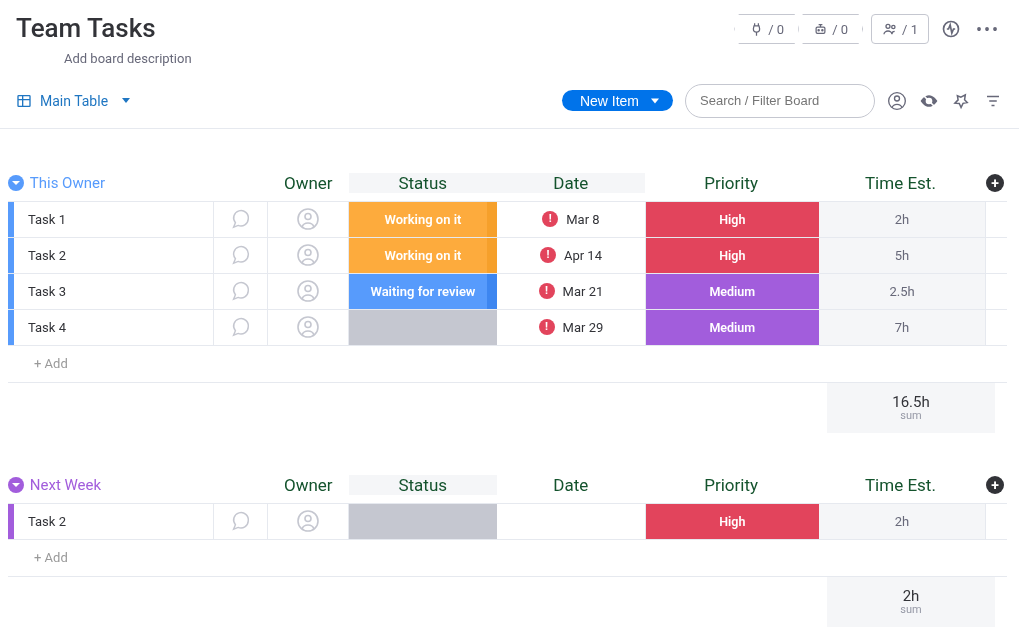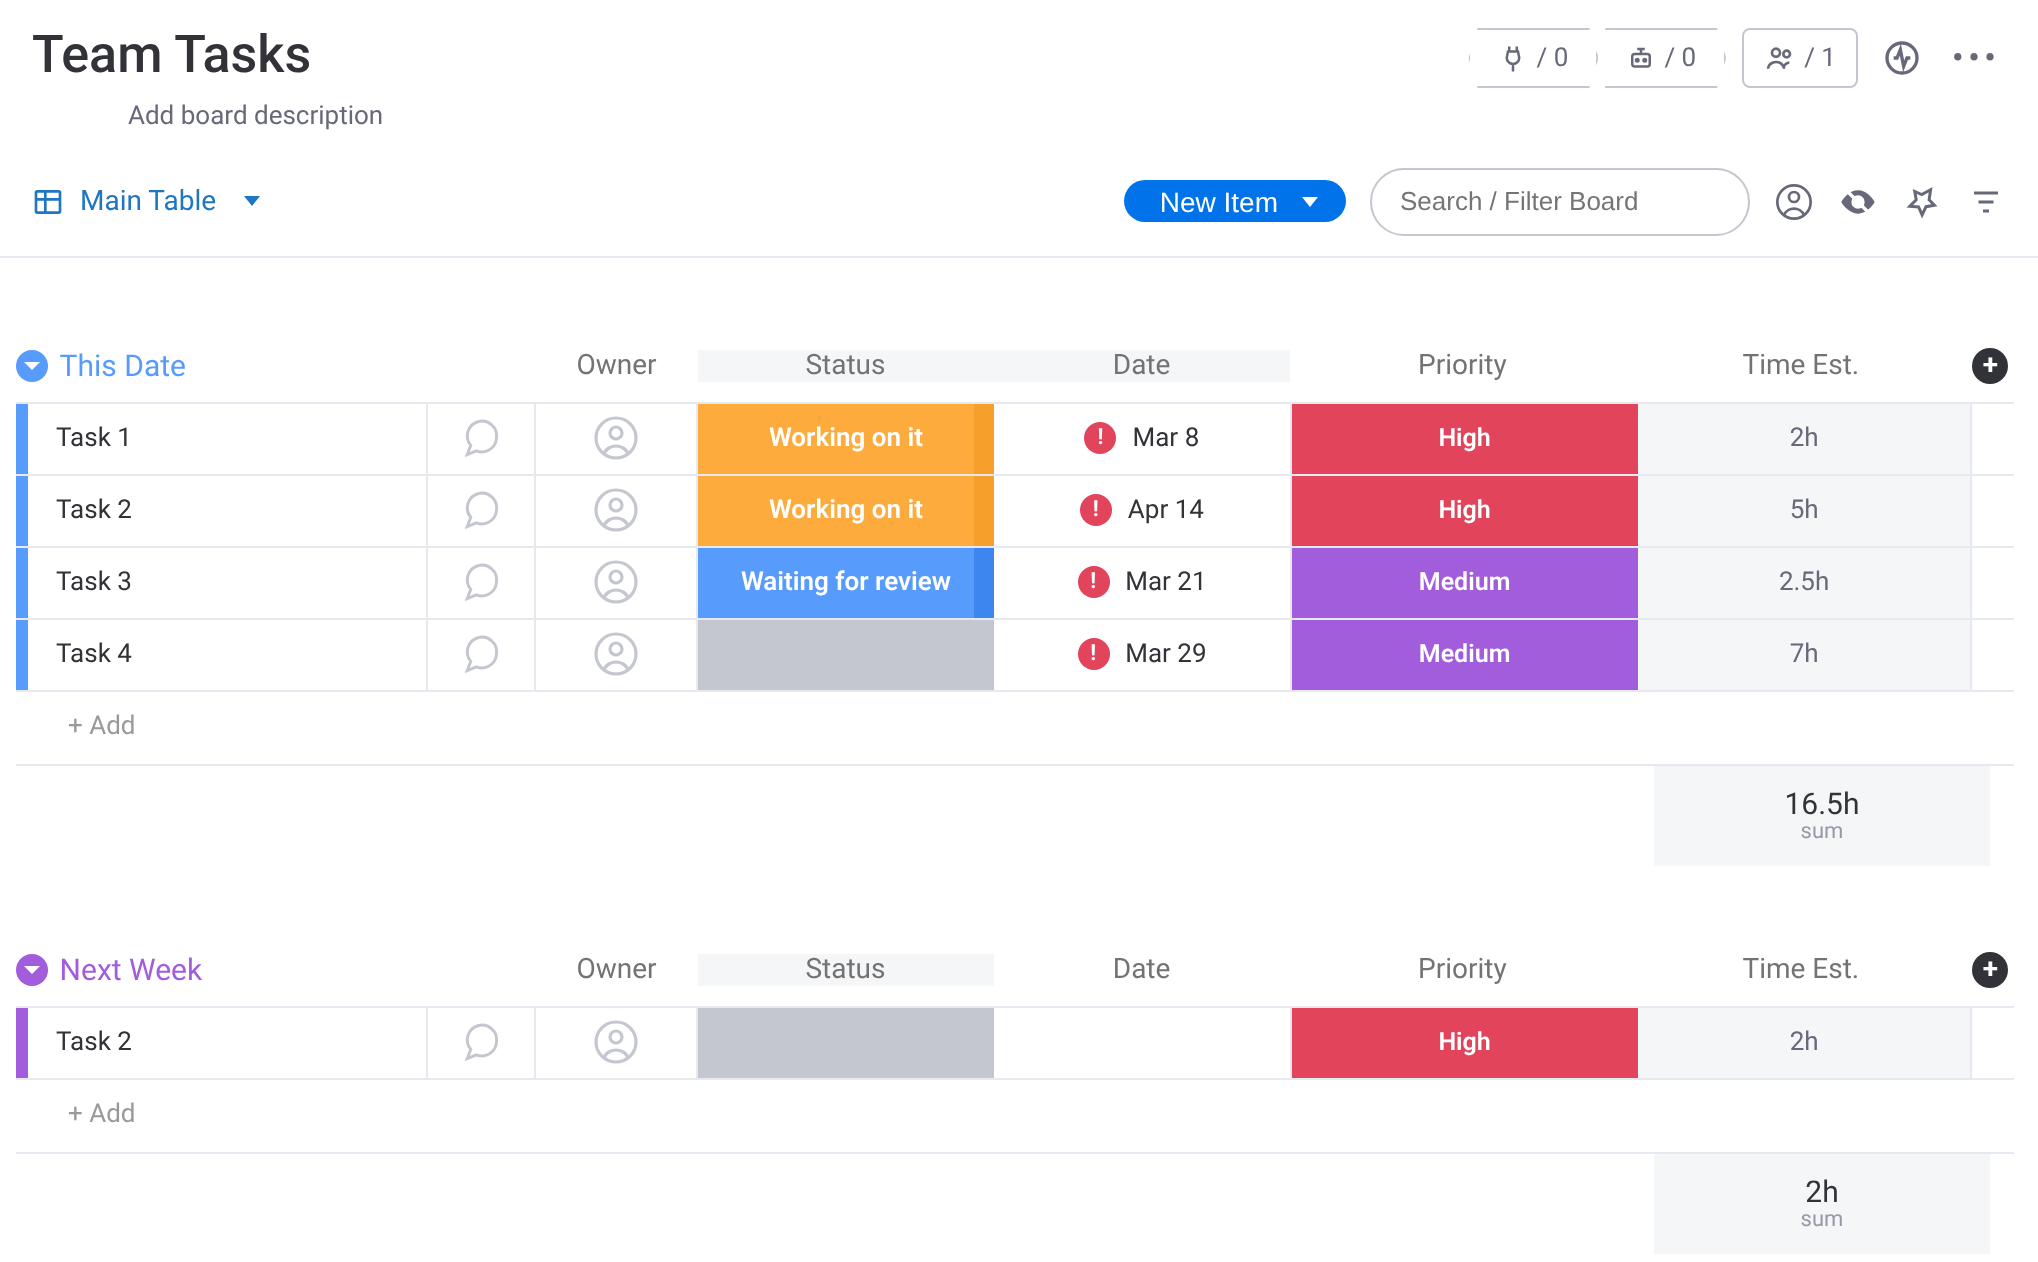--- a/index.html
+++ b/index.html
@@ -25,21 +25,21 @@
   .new-btn::after { content:""; position:absolute; right:14px; top:50%; transform:translateY(-50%); border-left:4px solid transparent; border-right:4px solid transparent; border-top:5px solid #fff;}
   .search-pill { width:190px; height:34px; border:1px solid #c5c7d0; border-radius:17px; padding:0 14px; font-size:13px; color:#676879; outline:none;}
   .vb-ico { width:20px;height:20px; color:#676879; cursor:pointer; display:flex;align-items:center;justify-content:center;}
   
   .board { padding:36px 12px 0 8px;}
   .group { margin-bottom:34px;}
   .ghdr { display:flex; align-items:center; height:36px;}
   .caret { width:16px;height:16px; border-radius:50%; display:flex;align-items:center;justify-content:center; margin-right:6px; cursor:pointer;}
   .caret svg{width:10px;height:10px;}
   .gtitle { font-size:15px; font-weight:400; flex:0 0 auto; width:238px;}
-  .colhdr { font-size:14px; color:#737373; text-align:center; }
+  .colhdr { font-size:17px; color:#14532d; text-align:center; }
   .col-owner { width:82px;}
   .col-status { width:150px;}
   .col-date { width:150px;}
   .col-priority { width:175px;}
   .col-time { width:168px;}
   .col-plus { width:24px; display:flex;align-items:center;justify-content:center;}
   .shade { background:#f5f6f8;}
   .rows { border-top:1px solid #e6e9ef; border-bottom:1px solid #e6e9ef;}
   .row { display:flex; align-items:stretch; height:36px; border-bottom:1px solid #e6e9ef; background:#fff; font-size:13px;}
   .row:last-child{border-bottom:none;}
@@ -154,21 +154,21 @@
 </div>
 
 <div class="board" id="board">
       <div class="group">
         <div class="ghdr">
           <div class="caret" style="background:#579bfc">
             <svg viewBox="0 0 10 10">
               <path d="M1 3l4 4 4-4" fill="#fff"></path>
             </svg>
           </div>
-          <div class="gtitle" style="color:#579bfc">This Date</div>
+          <div class="gtitle" style="color:#579bfc">This Owner</div>
           <div class="colhdr col-owner">Owner</div>
           <div class="colhdr col-status shade">Status</div>
           <div class="colhdr col-date shade">Date</div>
           <div class="colhdr col-priority">Priority</div>
           <div class="colhdr col-time">Time Est.</div>
           <div class="col-plus">
             <div class="plus-circle">+</div>
           </div>
         </div>
         <div class="rows">

